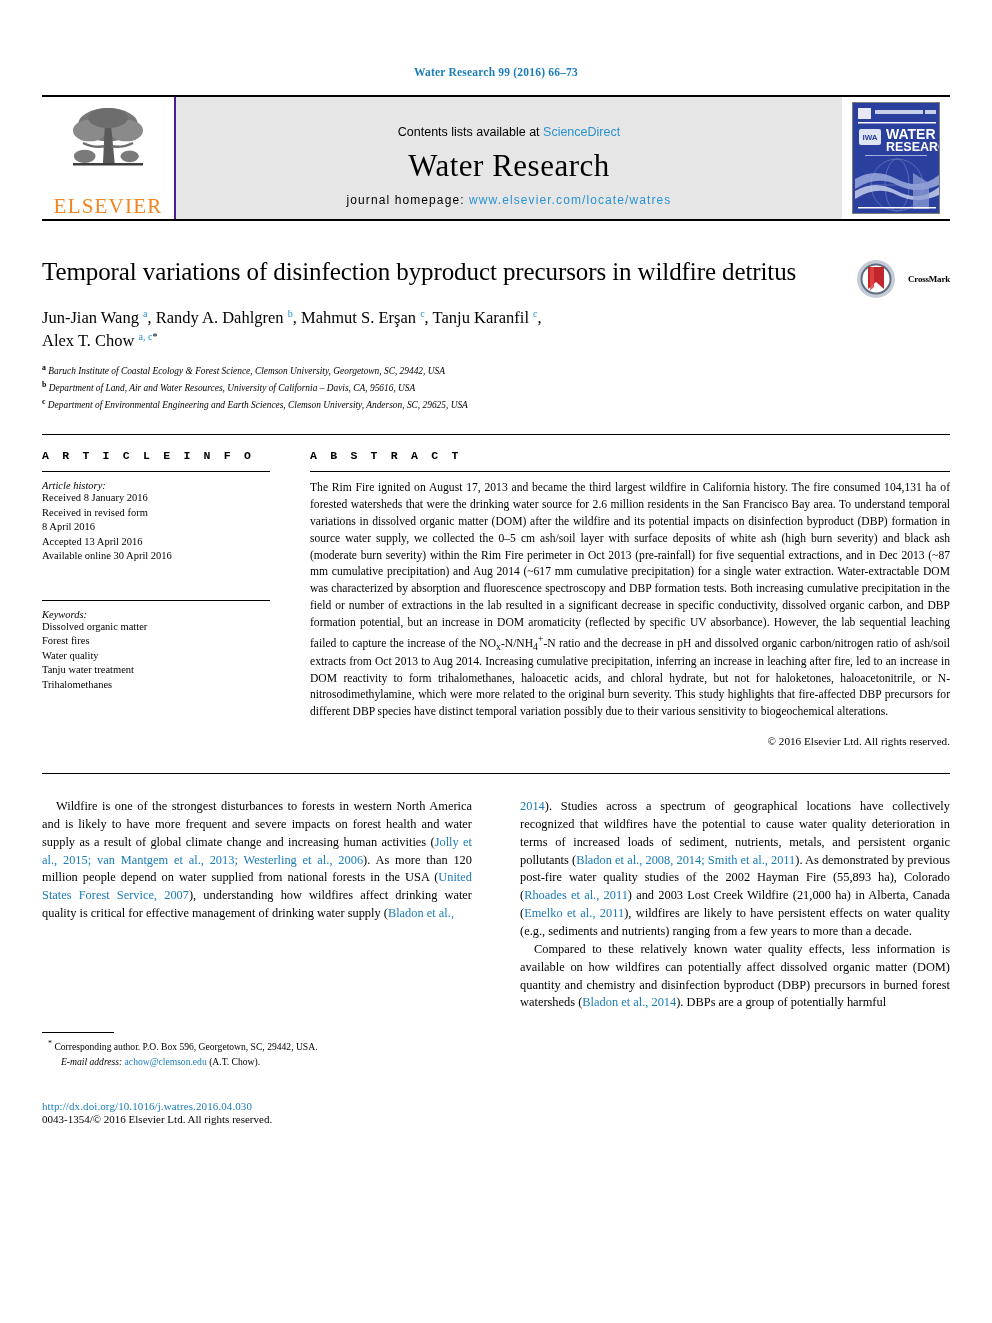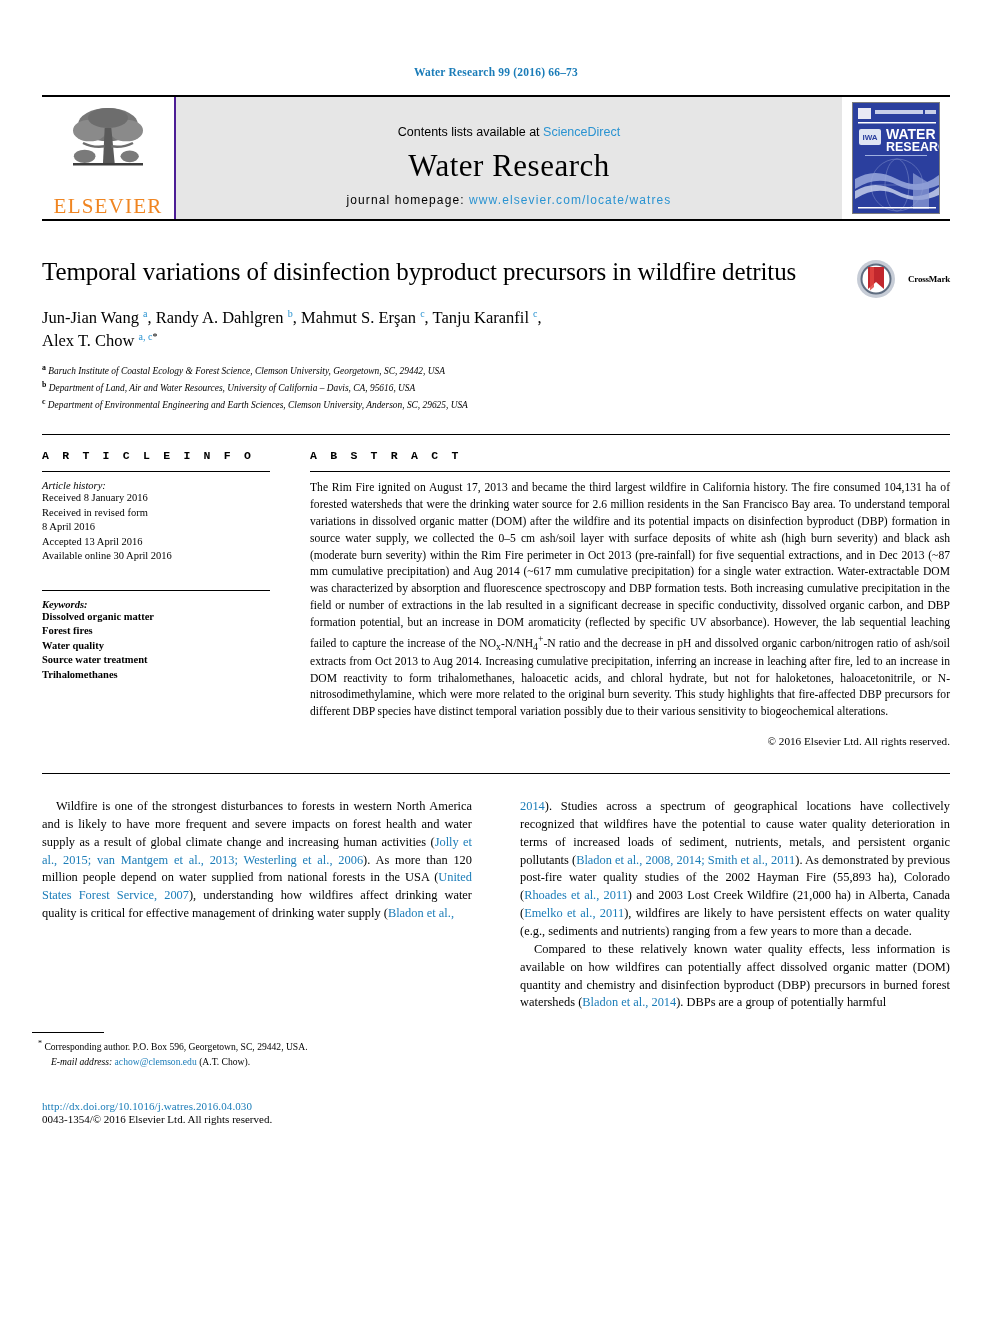--- a/index.html
+++ b/index.html
@@ -139,21 +139,21 @@
 
   .sec-head {
     font-family:Liberation Mono, monospace;
     font-size:11.5px;
     font-weight:bold;
     letter-spacing:3.2px;
   }
   .hr-thin { border-top:1px solid #000; margin:9px 0 8px 0; }
   .hist-label, .kw-label { font-style:italic; font-size:10.5px; }
   .hist-list, .kw-list { font-size:10.5px; line-height:1.38; }
-  .kw-block { margin-top:26px;font-weight:bold; }
+  .kw-block { margin-top:36px; }
 
   .abs-body {
     font-size:11.6px;
     line-height:1.45;
     text-align:justify;
     margin-top:2px;
   }
   .copyright {
     text-align:right;
     font-size:11.2px;
@@ -185,21 +185,21 @@
   }
   p.para + p.para { margin-top:0px; }
   a.cite, .cite {
     color:#1a7cb8;
     text-decoration:none;
   }
 
   
   .footnote {
     position:absolute;
-    left:32px;
+    left:42px;
     bottom:94px;
     width:430px;
   }
   .fn-rule { border-top:1px solid #000; width:72px; margin-bottom:5px; }
   .fn-text {
     font-size:9.6px;
     line-height:1.5;
     padding-left:10px;
     text-indent:-4px;
   }
@@ -320,21 +320,21 @@
         <div>Accepted 13 April 2016</div>
         <div>Available online 30 April 2016</div>
       </div>
       <div class="kw-block">
         <div class="hr-thin"></div>
         <div class="kw-label">Keywords:</div>
         <div class="kw-list">
           <div>Dissolved organic matter</div>
           <div>Forest fires</div>
           <div>Water quality</div>
-          <div>Source water treatment</div>
+          <div>Tanju water treatment</div>
           <div>Trihalomethanes</div>
         </div>
       </div>
     </div>
 
     <div class="col-abs">
       <div class="sec-head">A B S T R A C T</div>
       <div class="hr-thin"></div>
       <div class="abs-body"><span>The Rim Fire ignited on August 17, 2013 and became the third largest wildfire in California history. The fire consumed 104,131 ha of forested watersheds that were the drinking water source for 2.6 million residents in the San Francisco Bay area. To understand temporal variations in dissolved organic matter (DOM) after the wildfire and its potential impacts on disinfection byproduct (DBP) formation in source water supply, we collected the 0–5 cm ash/soil layer with surface deposits of white ash (high burn severity) and black ash (moderate burn severity) within the Rim Fire perimeter in Oct 2013 (pre-rainfall) for five sequential extractions, and in Dec 2013 (~87 mm cumulative precipitation) and Aug 2014 (~617 mm cumulative precipitation) for a single water extraction. Water-extractable DOM was characterized by absorption and fluorescence spectroscopy and DBP formation tests. Both increasing cumulative precipitation in the field or number of extractions in the lab resulted in a significant decrease in specific conductivity, dissolved organic carbon, and DBP formation potential, but an increase in DOM aromaticity (reflected by specific UV absorbance). However, the lab sequential leaching failed to capture the increase of the NO</span><sub>x</sub><span>-N/NH</span><sub>4</sub><sup>+</sup><span>-N ratio and the decrease in pH and dissolved organic carbon/nitrogen ratio of ash/soil extracts from Oct 2013 to Aug 2014. Increasing cumulative precipitation, inferring an increase in leaching after fire, led to an increase in DOM reactivity to form trihalomethanes, haloacetic acids, and chloral hydrate, but not for haloketones, haloacetonitrile, or N-nitrosodimethylamine, which were more related to the original burn severity. This study highlights that fire-affected DBP precursors for different DBP species have distinct temporal variation possibly due to their various sensitivity to biogeochemical alterations.</span></div>
       <div class="copyright">© 2016 Elsevier Ltd. All rights reserved.</div>

